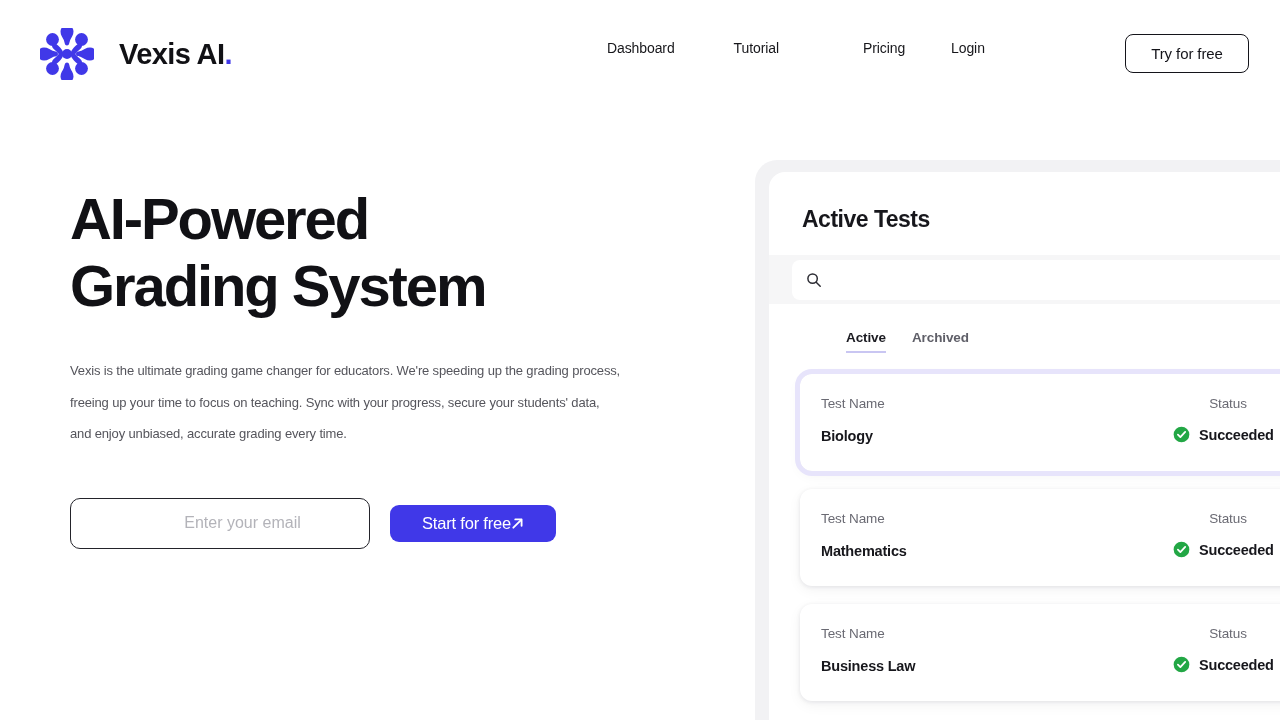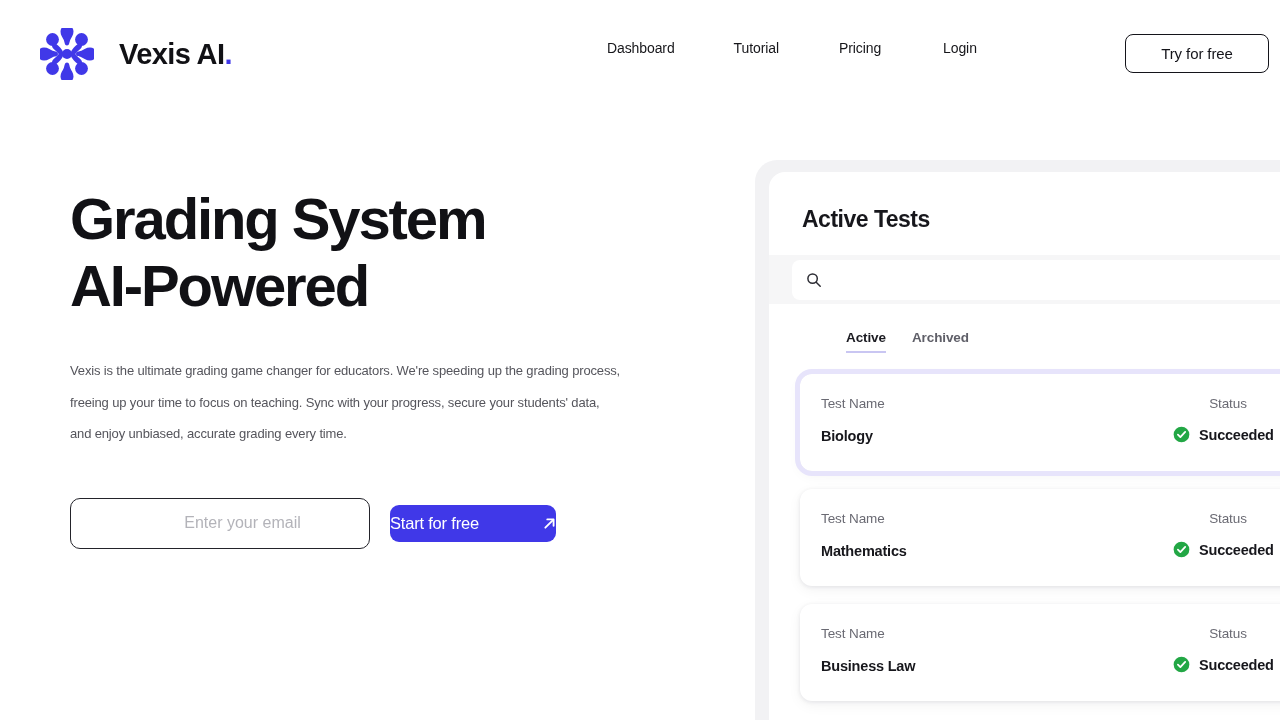--- a/index.html
+++ b/index.html
@@ -32,26 +32,26 @@
   .nav {
     position: absolute; left: 607px; top: 40px;
     display: flex; align-items: center; gap: 0;
   }
   .nav-link {
     font-size: 14px; color: #16161a; text-decoration: none;
     letter-spacing: -0.1px; white-space: nowrap;
     cursor: pointer;
   }
   .nav-gap-1 { margin-right: 59px; }
-  .nav-gap-2 { margin-right: 60px; }
-  .nav-gap-3 { margin-right: 62px; }
+  .nav-gap-2 { margin-right: 84px; }
+  .nav-gap-3 { margin-right: 46px; }
 
   .try-btn {
     position: absolute; left: 1125px; top: 34px;
-    width: 144px; height: 39px;
+    width: 124px; height: 39px;
     border: 1.3px solid #14141a;
     border-radius: 8px;
     background: #fff;
     font-family: "Liberation Sans", sans-serif;
     font-size: 15px; color: #14141a;
     cursor: pointer;
     display: flex; align-items: center; justify-content: center;
     letter-spacing: -0.1px;
   }
 
@@ -87,21 +87,21 @@
   }
   .email-input::placeholder { color: #b3b3b9; }
   .cta-btn {
     width: 166px; height: 37px;
     background: #4038E8;
     border: none; border-radius: 9px;
     color: #fff;
     font-family: "Liberation Sans", sans-serif;
     font-size: 16.5px; letter-spacing: -0.2px;
     cursor: pointer;
-    display: flex; align-items: center; justify-content: space-between; 
+    display: flex; align-items: center; justify-content: center; 
   }
   .cta-arrow { width: 13px; height: 13px; display:block; }
 
   
   .panel-outer {
     position: absolute; left: 755px; top: 160px;
     width: 600px; height: 580px;
     background: #f2f2f4;
     border-radius: 22px 0 0 22px;
     padding: 12px 0 0 14px;
@@ -233,22 +233,22 @@
       <a class="nav-link nav-gap-2">Tutorial</a>
       <a class="nav-link nav-gap-3">Pricing</a>
       <a class="nav-link">Login</a>
     </nav>
 
     <button class="try-btn">Try for free</button>
   </div>
 
   <div class="hero">
     <h1 class="headline">
+      <span>AI-Powered</span>
       <span>Grading System</span>
-      <span>AI-Powered</span>
     </h1>
 
     <p class="subcopy">Vexis is the ultimate grading game changer for educators. We're speeding up the grading process, freeing up your time to focus on teaching. Sync with your progress, secure your students' data, and enjoy unbiased, accurate grading every time.</p>
 
     <div class="form-row">
       <input class="email-input" type="text" placeholder="Enter your email" style="">
       <button class="cta-btn">
         <span>Start for free</span>
         <svg class="cta-arrow" viewBox="0 0 14 14">
           <path d="M2.5 11.5 L11 3" stroke="#ffffff" stroke-width="2" stroke-linecap="round" fill="none"></path>

